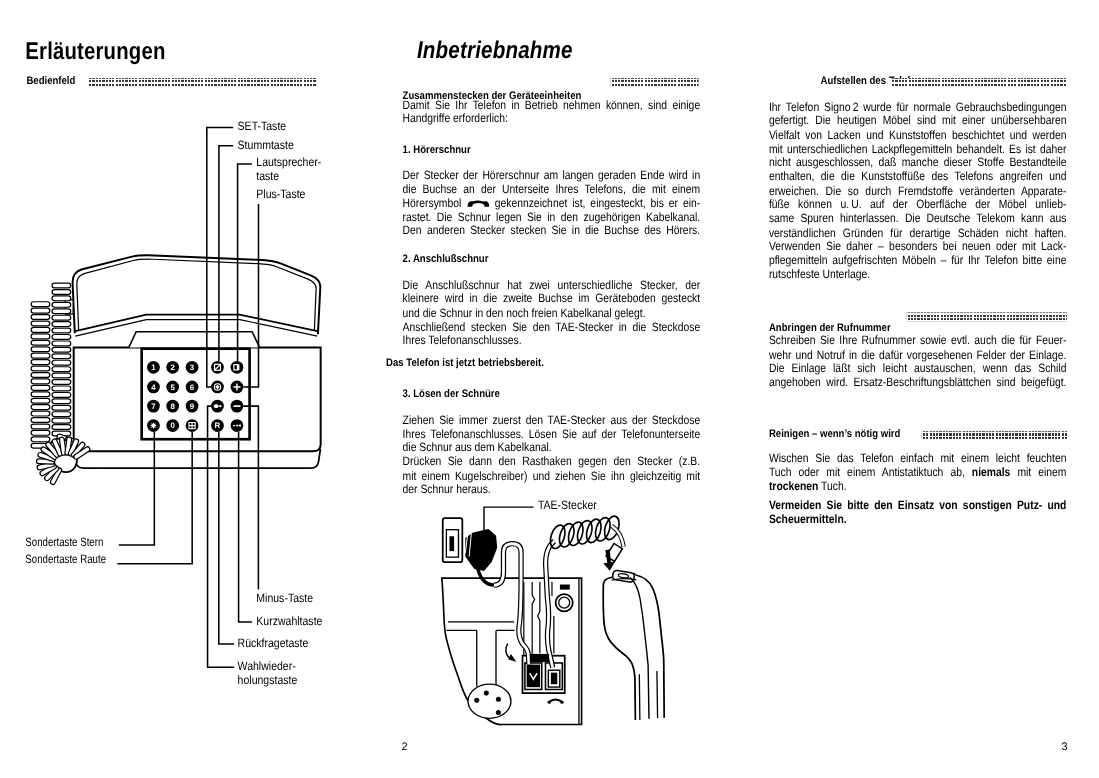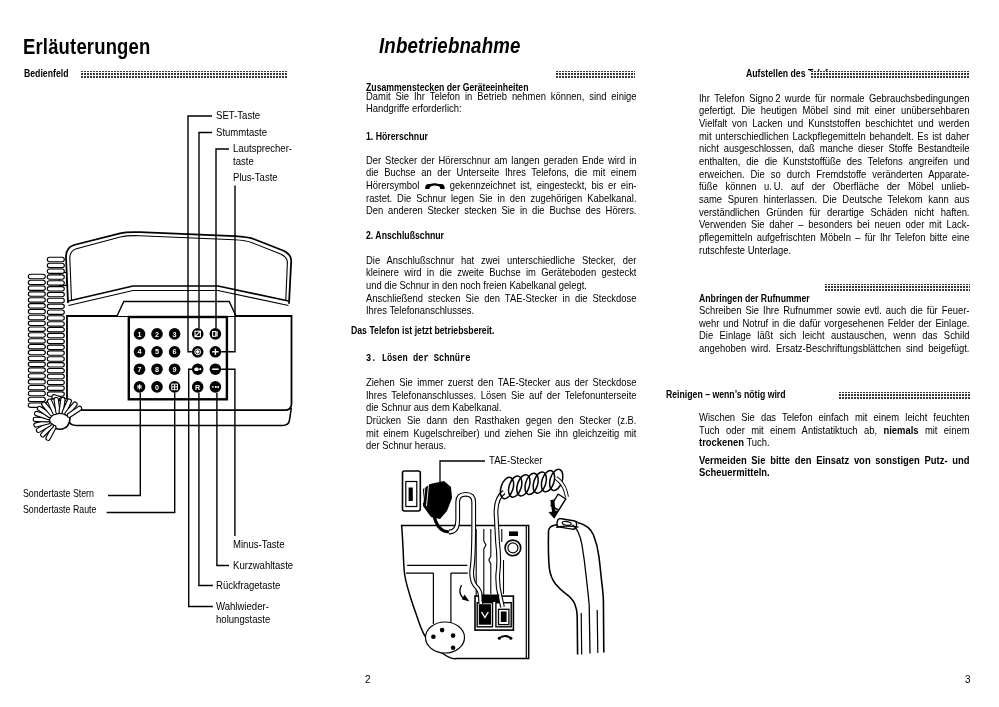--- a/index.html
+++ b/index.html
@@ -269,21 +269,21 @@
 <div class="col" style="left:365.5px;top:253.5px;">
 <div class="jl">Die Anschlußschnur hat zwei unterschiedliche Stecker, der</div>
 <div class="jl">kleinere wird in die zweite Buchse im Geräteboden gesteckt</div>
 <div class="ll">und die Schnur in den noch freien Kabelkanal gelegt.</div>
 <div class="jl">Anschließend stecken Sie den TAE-Stecker in die Steckdose</div>
 <div class="ll">Ihres Telefonanschlusses.</div>
 </div>
 
 <div class="abs h2" style="left:351px;top:324.5px;"><span class="cx">Das Telefon ist jetzt betriebsbereit.</span></div>
 
-<div class="abs h2" style="left:365.5px;top:352.5px;font-family:Liberation Mono, monospace;"><span class="cx">3. Lösen der Schnüre</span></div>
+<div class="abs h2" style="left:365.5px;top:352.5px;"><span class="cx">3. Lösen der Schnüre</span></div>
 
 <div class="col" style="left:365.5px;top:376px;">
 <div class="jl">Ziehen Sie immer zuerst den TAE-Stecker aus der Steckdose</div>
 <div class="jl">Ihres Telefonanschlusses. Lösen Sie auf der Telefonunterseite</div>
 <div class="ll">die Schnur aus dem Kabelkanal.</div>
 <div class="jl">Drücken Sie dann den Rasthaken gegen den Stecker (z.B.</div>
 <div class="jl">mit einem Kugelschreiber) und ziehen Sie ihn gleichzeitig mit</div>
 <div class="ll">der Schnur heraus.</div>
 </div>
 
@@ -311,21 +311,21 @@
 <div class="abs h2" style="left:699px;top:281px;margin-top:12px;"><span class="cx">Anbringen der Rufnummer</span></div>
 <div class="bar" style="left:824px;top:284px;width:146px;"></div>
 
 <div class="col" style="left:699px;top:304px;">
 <div class="jl">Schreiben Sie Ihre Rufnummer sowie evtl. auch die für Feuer-</div>
 <div class="jl">wehr und Notruf in die dafür vorgesehenen Felder der Einlage.</div>
 <div class="jl">Die Einlage läßt sich leicht austauschen, wenn das Schild</div>
 <div class="jl">angehoben wird. Ersatz-Beschriftungsblättchen sind beigefügt.</div>
 </div>
 
-<div class="abs h2" style="left:666px;top:389px;text-decoration:underline;"><span class="cx">Reinigen – wenn’s nötig wird</span></div>
+<div class="abs h2" style="left:699px;top:389px;text-decoration:underline;"><span class="cx">Reinigen – wenn’s nötig wird</span></div>
 <div class="bar" style="left:838px;top:392px;width:132px;"></div>
 
 <div class="col" style="left:699px;top:411px;">
 <div class="jl">Wischen Sie das Telefon einfach mit einem leicht feuchten</div>
 <div class="jl">Tuch oder mit einem Antistatiktuch ab, <b>niemals</b> mit einem</div>
 <div class="ll"><b>trockenen</b> Tuch.</div>
 </div>
 
 <div class="col" style="left:699px;top:453.5px;font-weight:bold;">
 <div class="jl">Vermeiden Sie bitte den Einsatz von sonstigen Putz- und</div>

